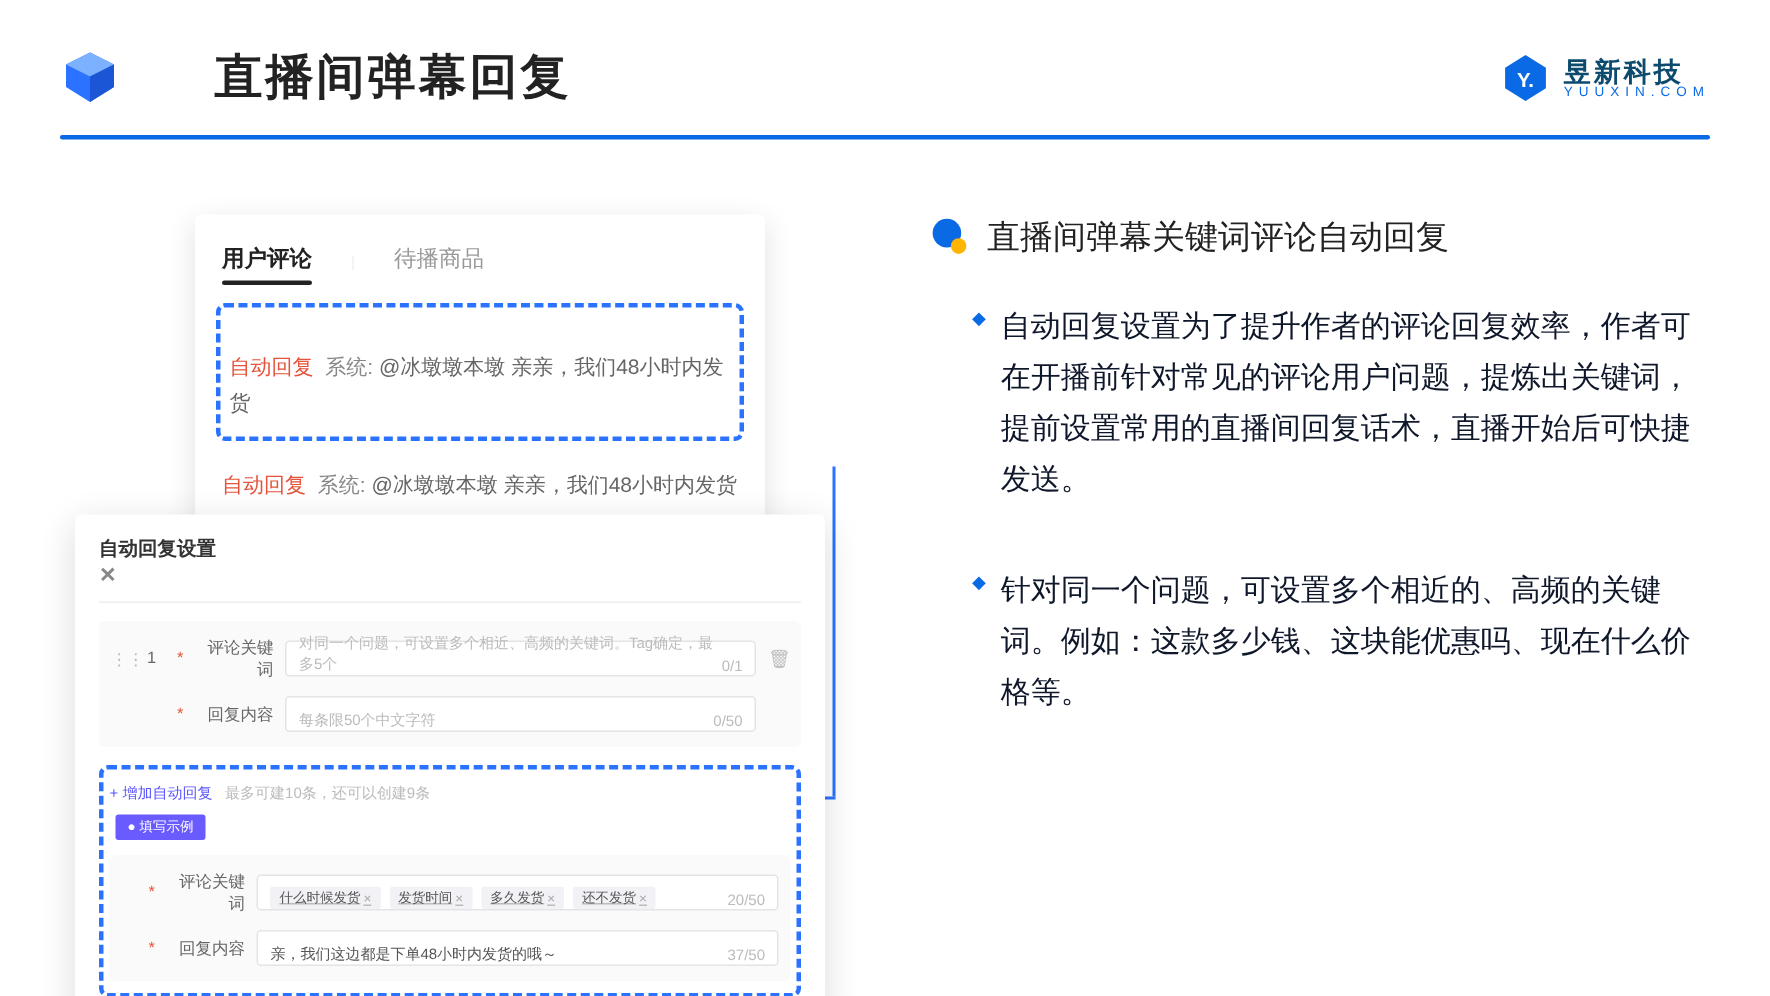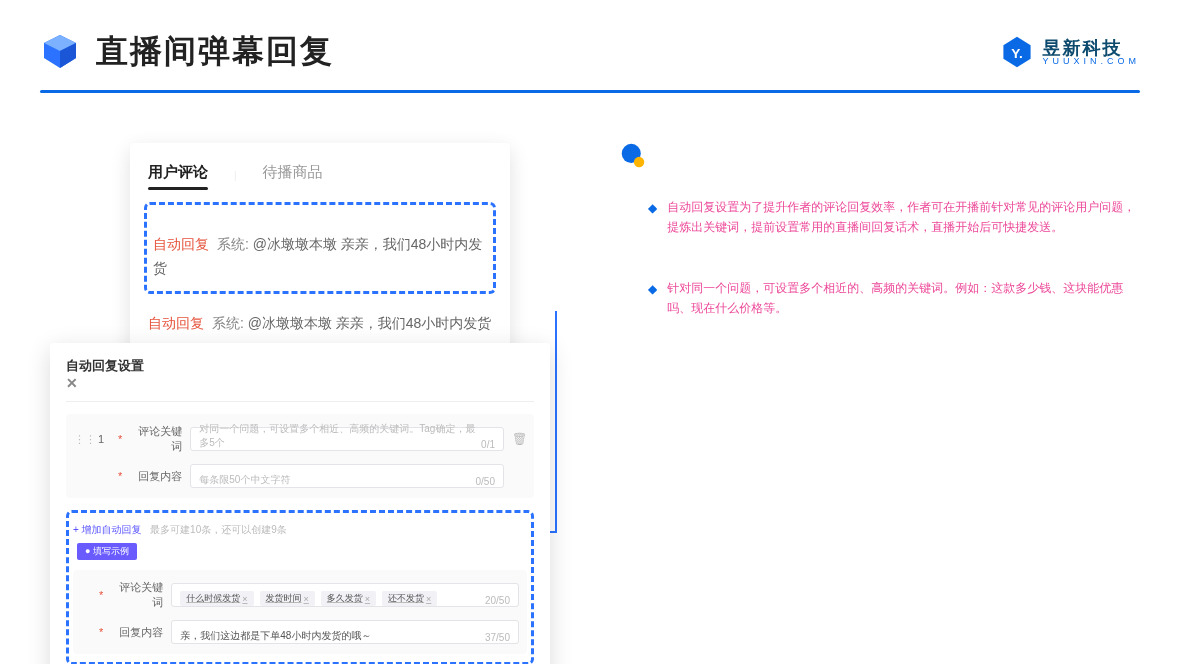--- a/index.html
+++ b/index.html
@@ -2,21 +2,21 @@
 <html><head>
 <meta charset="utf-8">
 <style>
   * { box-sizing: border-box; margin: 0; padding: 0; }
   body {
     width: 1180px; height: 664px;
     font-family: "Microsoft YaHei", "PingFang SC", sans-serif;
     background: #fff; overflow: hidden; position: relative;
   }
   
-  .header { display: flex; align-items: center; padding: 30px 40px 10px 40px; }
+  .header { display: flex; align-items: center; padding: 30px 40px 10px 40px; gap: 47px; }
   .cube-icon { width: 40px; height: 40px; margin-right: 16px; }
   .page-title { font-size: 32px; font-weight: 600; color: #222; letter-spacing: 2px; }
   .brand { margin-left: auto; display: flex; align-items: center; }
   .brand-logo { width: 34px; height: 34px; margin-right: 8px; }
   .brand-text { display: flex; flex-direction: column; line-height: 1; }
   .brand-name { font-size: 18px; font-weight: 700; color: #0c4a6e; letter-spacing: 2px;}
   .brand-sub  { font-size: 9px; color: #0a6ae6; letter-spacing: 4px; }
   .hr { height: 3px; background: #0a6ae6; margin: 6px 40px 0 40px; border-radius: 2px;}
   
   .main { display: flex; padding: 50px 40px 0 40px; position: relative;}
@@ -88,21 +88,21 @@
   }
   .tag .tx { color:#aaa; margin-left:2px;}
   .input-tags { display:flex; align-items:center; gap:2px; overflow:hidden;text-decoration:underline;}
   .outside-cnt { position:absolute; right:14px; bottom:2px; font-size:10px; color:#bbb;}
   
   .rh-head { display:flex; align-items:center; margin-bottom:28px;}
   .rh-ico { width:26px; height:26px; margin-right:12px; position:relative;}
   .rh-title { font-size:22px; color:#222; font-weight:500;}
   .bullet { display:flex; margin-bottom:40px;}
   .bullet-mark { color:#0a6ae6; font-size:12px; margin:4px 10px 0 28px;}
-  .bullet-text { font-size:12px; color:#ec4899; line-height:1.7;}
+  .bullet-text { font-size:20px; color:#0f172a; line-height:1.7;}
   
   .connector1 { position:absolute; top:218px; left:555px; width:2px; height:220px; background:#2a72ff; z-index:0;}
   .connector2 { position:absolute; top:438px; left:510px; width:47px; height:2px; background:#2a72ff; z-index:0;}
 </style>
 </head>
 <body>
 
 <div class="header">
   <svg class="cube-icon" viewBox="0 0 40 40">
     <polygon points="20,3 36,11 36,26 20,36 4,26 4,11" fill="#2a72ff"></polygon>
@@ -235,20 +235,21 @@
   </div>
 
   <div class="right-col">
     <div class="rh-head">
       <div class="rh-ico">
         <svg viewBox="0 0 30 30" width="26" height="26">
           <circle cx="13" cy="12" r="11" fill="#0a6ae6"></circle>
           <circle cx="22" cy="22" r="6" fill="#ffb400"></circle>
         </svg>
       </div>
+      <div class="rh-title">直播间弹幕关键词评论自动回复</div>
     </div>
 
     <div class="bullet">
       <div class="bullet-mark">◆</div>
       <div class="bullet-text">自动回复设置为了提升作者的评论回复效率，作者可在开播前针对常见的评论用户问题，提炼出关键词，提前设置常用的直播间回复话术，直播开始后可快捷发送。</div>
     </div>
     <div class="bullet">
       <div class="bullet-mark">◆</div>
       <div class="bullet-text">针对同一个问题，可设置多个相近的、高频的关键词。例如：这款多少钱、这块能优惠吗、现在什么价格等。</div>
     </div>

